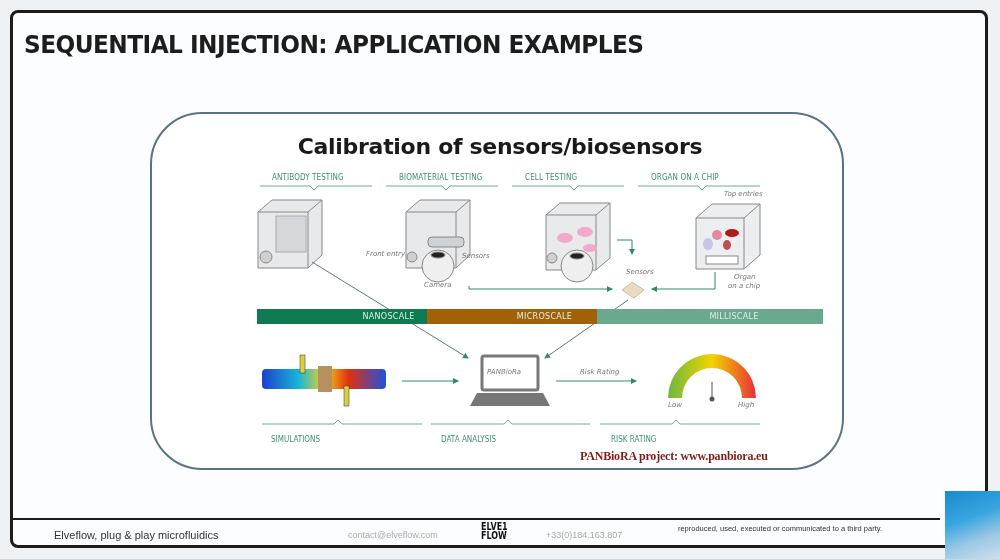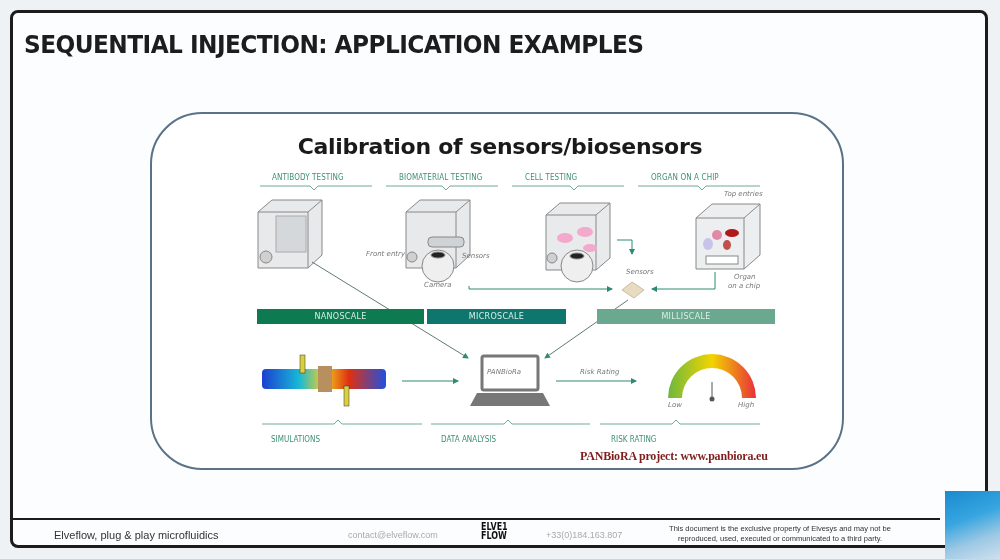--- a/index.html
+++ b/index.html
@@ -36,21 +36,21 @@
   }
   .bcat {
     position:absolute; top:434px; font-size:8.5px; color:#3f8f76;
     font-family:"DejaVu Sans", sans-serif;
     transform:scaleX(0.85); transform-origin:left top;
   }
   .lbl { position:absolute; font-size:7px; color:#777; font-family:"DejaVu Sans", sans-serif;font-style:italic; }
   .scale-bar {
     position:absolute; top:309px; height:15px; color:#d8efe6;
     font-size:8px; text-align:center; line-height:15px;
-    font-family:"DejaVu Sans", sans-serif; letter-spacing:0.3px;
+    font-family:"DejaVu Sans", sans-serif; letter-spacing:0.3px;padding-left:48px;
   }
   .credit {
     position:absolute; left:580px; top:449px; font-size:12px; font-weight:bold;
     color:#7f1d1d; font-family:Liberation Serif, serif; letter-spacing:-0.2px;
   }
   svg.diagram { position:absolute; left:0; top:0; width:1000px; height:559px; pointer-events:none; }
   .footer-line { position:absolute; left:10px; width:930px; height:2px; background:#1c1c1c; }
   .footer-text { position:absolute; top:529px; font-size:11px; color:#333;padding-left:27px; }
   .footer-mail { position:absolute; left:348px; top:530px; font-size:9px; color:#aaa; }
   .footer-phone { position:absolute; left:546px; top:530px; font-size:9px; color:#aaa; }
@@ -192,35 +192,34 @@
 <div class="lbl" style="left:626px;top:268px">Sensors</div>
 <div class="lbl" style="left:724px;top:190px">Top entries</div>
 <div class="lbl" style="left:734px;top:273px">Organ</div>
 <div class="lbl" style="left:728px;top:282px">on a chip</div>
 <div class="lbl" style="left:487px;top:368px;font-size:7px;color:#777">PANBioRa</div>
 <div class="lbl" style="left:580px;top:368px">Risk Rating</div>
 <div class="lbl" style="left:668px;top:401px">Low</div>
 <div class="lbl" style="left:738px;top:401px">High</div>
 
 <div class="scale-bar" style="left:257px;width:167px;background:#0e7a52">NANOSCALE</div>
-<div class="scale-bar" style="left:427px;width:139px;background:#0f766e">MICROSCALE</div>
+<div class="scale-bar" style="left:427px;width:139px;background:#a16207">MICROSCALE</div>
 <div class="scale-bar" style="left:597px;width:178px;background:#6aa88f">MILLISCALE</div>
 
 <div class="bcat" style="left:271px">SIMULATIONS</div>
 <div class="bcat" style="left:441px">DATA ANALYSIS</div>
 <div class="bcat" style="left:611px">RISK RATING</div>
 
 <div class="credit">PANBioRA project: www.panbiora.eu</div>
 
 <div class="footer-line" style="top:518px"></div>
 <div class="footer-text" style="left:27px">Elveflow, plug &amp; play microfluidics</div>
 <div class="footer-mail">contact@elveflow.com</div>
 <div class="footer-logo">
   <div>ELVE1</div>
   <div>FLOW</div>
 </div>
 <div class="footer-phone">+33(0)184.163.807</div>
 <div class="footer-legal">
-  <div>This document is the exclusive property of Elvesys and may not be</div>
   <div>reproduced, used, executed or communicated to a third party.</div>
 </div>
 
 <div class="webcam"></div>
 
 </body></html>

